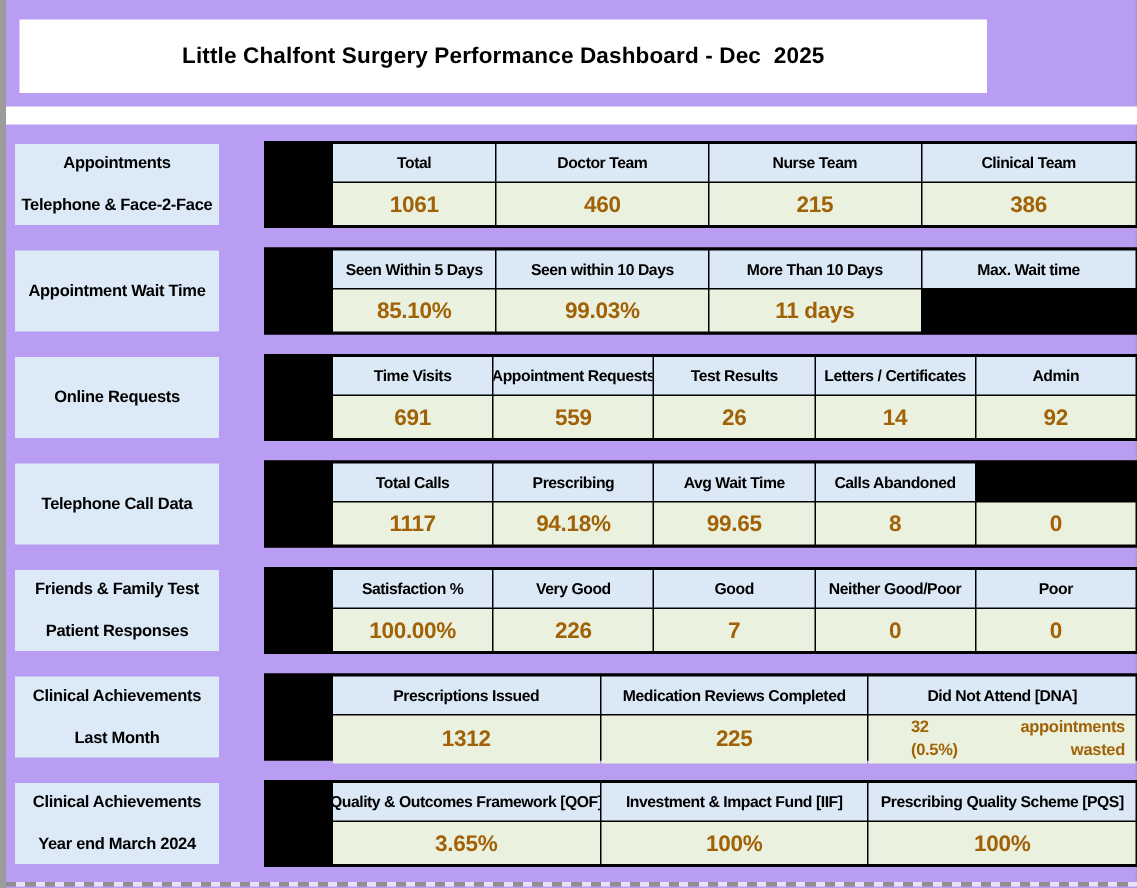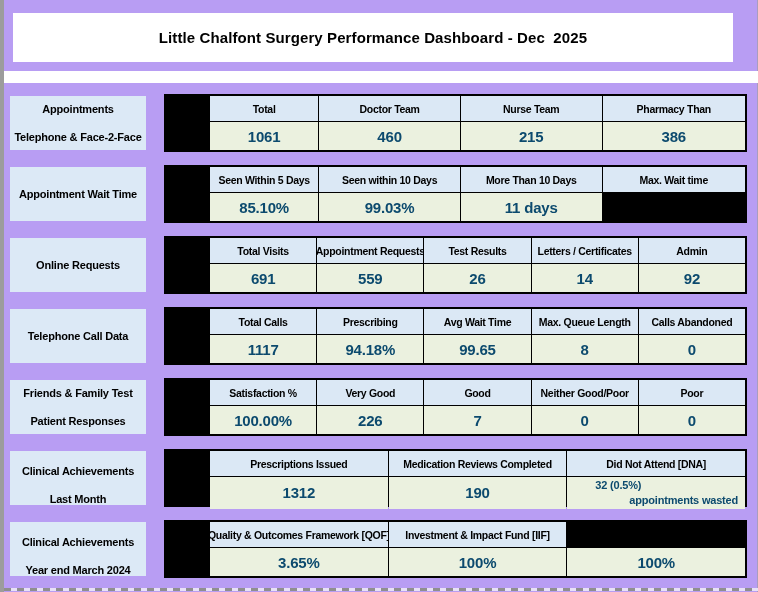--- a/index.html
+++ b/index.html
@@ -12,62 +12,62 @@
   }
   #edge-left {
     position:absolute; left:0; top:0; bottom:0; width:4px;
     background:var(--grey,#9c9c9c);
   }
   #edge-right {
     position:absolute; right:0; top:0; bottom:0; width:1px;
     background:var(--grey,#9c9c9c); opacity:.6;
   }
   #title-box {
-    position:absolute; left:13px; top:13px; width:720px; height:49px;
+    position:absolute; left:13px; top:13px; width:645px; height:49px;
     background:#ffffff; display:flex; align-items:center; justify-content:center;
   }
   #title-box .title {
     font-size:15px; font-weight:bold; color:#000; white-space:pre; letter-spacing:.1px;
   }
   #white-strip {
     position:absolute; left:4px; top:71px; width:754px; height:12px; background:#ffffff;
   }
   #rows { position:absolute; left:0; top:94px; right:0; }
   .band { position:relative; height:58px; margin-bottom:13px; }
   .label {
     position:absolute; left:10px; top:2px; bottom:2px; width:136px;
     background:var(--label-blue,#dce9f6);
     display:flex; flex-direction:column; align-items:center; justify-content:center;
     gap:15px; text-align:center;
   }
-  .band:nth-child(6) .label, .band:nth-child(7) .label { gap:16px;justify-content:flex-end; }
+  .band:nth-child(6) .label, .band:nth-child(7) .label { gap:16px; }
   .label span {
     font-size:11px; font-weight:bold; color:#000; letter-spacing:-0.2px; line-height:1.1;
   }
   .table {
-    position:absolute; left:164px; top:0; width:583px; height:58px;
+    position:absolute; left:176px; top:0; width:583px; height:58px;
     display:grid; grid-template-rows:25px 1fr;
     gap:1px; background:#000; border:2px solid #000;padding-left:44px;
   }
   .cols-4 { grid-template-columns:117fr 152fr 152fr 154fr; }
   .cols-5 { grid-template-columns:repeat(5,1fr); }
   .cols-3 { grid-template-columns:repeat(3,1fr); }
   .hcell {
     grid-row:1; background:var(--header-blue,#dbe8f5);
     display:flex; align-items:center; justify-content:center;
     font-size:10.5px; font-weight:bold; color:#000;
     letter-spacing:-0.3px; white-space:nowrap; overflow:hidden; text-align:center;
   }
   .vcell {
     grid-row:2; background:var(--value-green,#ebf1df);
     display:flex; align-items:center; justify-content:center;
-    font-size:15px; font-weight:bold; color:#0c4a6e; letter-spacing:-0.2px;
+    font-size:15px; font-weight:bold; color:#a16207; letter-spacing:-0.2px;
   }
   .vcell.multi {
-    flex-direction:column; justify-content:center; align-items:stretch;
+    flex-direction:row; justify-content:center; align-items:stretch;
     font-size:11px; line-height:1.35; padding:1px 0;
   }
   .vcell.multi .dna-line1 { text-align:left; padding-left:28px; }
   .vcell.multi .dna-line2 { text-align:right; padding-right:7px; }
   #ants {
     position:absolute; left:4px; right:0; bottom:1px; height:3px;
     background:repeating-linear-gradient(90deg,
       #8f8f8f 0 7px, #e8e1f7 7px 13px);
   }
 </style>
@@ -86,21 +86,21 @@
 <div id="rows">
     <div class="band">
       <div class="label">
         <span>Appointments</span>
         <span>Telephone &amp; Face-2-Face</span>
       </div>
       <div class="table cols-4">
         <div class="hcell">Total</div>
         <div class="hcell">Doctor Team</div>
         <div class="hcell">Nurse Team</div>
-        <div class="hcell">Pharmacy Than</div>
+        <div class="hcell">Clinical Team</div>
         <div class="vcell">1061</div>
         <div class="vcell">460</div>
         <div class="vcell">215</div>
         <div class="vcell">386</div>
       </div>
     </div>
     <div class="band">
       <div class="label">
         <span>Appointment Wait Time</span>
       </div>
@@ -112,41 +112,40 @@
         <div class="vcell">85.10%</div>
         <div class="vcell">99.03%</div>
         <div class="vcell">11 days</div>
       </div>
     </div>
     <div class="band">
       <div class="label">
         <span>Online Requests</span>
       </div>
       <div class="table cols-5">
-        <div class="hcell">Total Visits</div>
+        <div class="hcell">Time Visits</div>
         <div class="hcell">Appointment Requests</div>
         <div class="hcell">Test Results</div>
         <div class="hcell">Letters / Certificates</div>
         <div class="hcell">Admin</div>
         <div class="vcell">691</div>
         <div class="vcell">559</div>
         <div class="vcell">26</div>
         <div class="vcell">14</div>
         <div class="vcell">92</div>
       </div>
     </div>
     <div class="band">
       <div class="label">
         <span>Telephone Call Data</span>
       </div>
       <div class="table cols-5">
         <div class="hcell">Total Calls</div>
         <div class="hcell">Prescribing</div>
         <div class="hcell">Avg Wait Time</div>
-        <div class="hcell">Max. Queue Length</div>
         <div class="hcell">Calls Abandoned</div>
         <div class="vcell">1117</div>
         <div class="vcell">94.18%</div>
         <div class="vcell">99.65</div>
         <div class="vcell">8</div>
         <div class="vcell">0</div>
       </div>
     </div>
     <div class="band">
       <div class="label">
@@ -169,35 +168,36 @@
     <div class="band">
       <div class="label">
         <span>Clinical Achievements</span>
         <span>Last Month</span>
       </div>
       <div class="table cols-3">
         <div class="hcell">Prescriptions Issued</div>
         <div class="hcell">Medication Reviews Completed</div>
         <div class="hcell">Did Not Attend [DNA]</div>
         <div class="vcell">1312</div>
-        <div class="vcell">190</div>
+        <div class="vcell">225</div>
         <div class="vcell multi">
           <div class="dna-line1">32 (0.5%)</div>
           <div class="dna-line2">appointments wasted</div>
         </div>
       </div>
     </div>
     <div class="band">
       <div class="label">
         <span>Clinical Achievements</span>
         <span>Year end March 2024</span>
       </div>
       <div class="table cols-3">
         <div class="hcell">Quality &amp; Outcomes Framework [QOF]</div>
         <div class="hcell">Investment &amp; Impact Fund [IIF]</div>
+        <div class="hcell">Prescribing Quality Scheme [PQS]</div>
         <div class="vcell">3.65%</div>
         <div class="vcell">100%</div>
         <div class="vcell">100%</div>
       </div>
     </div>
   </div>
 
 <div id="ants"></div>
 
 </body></html>

